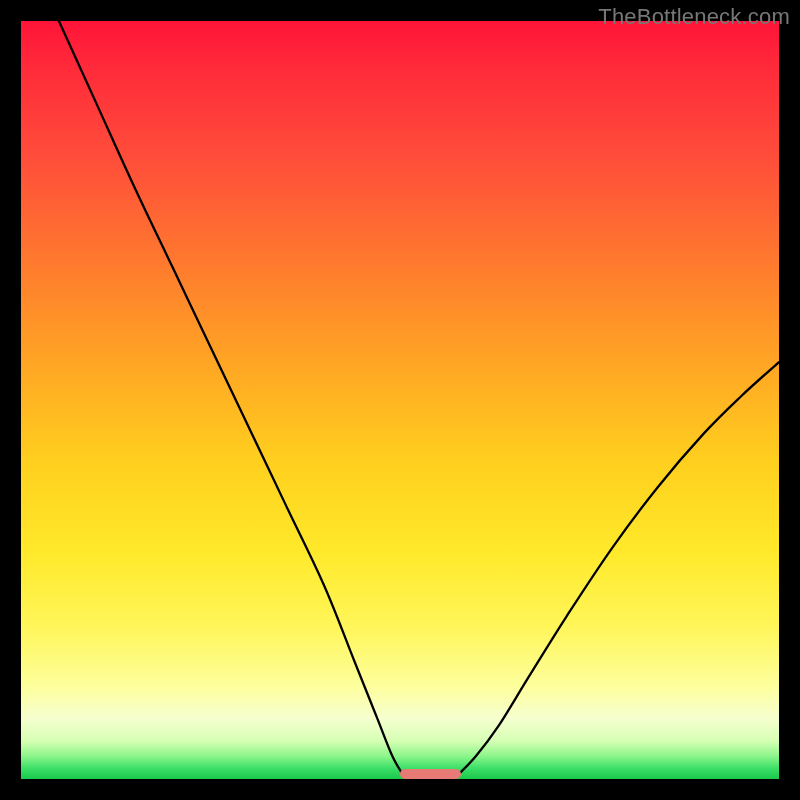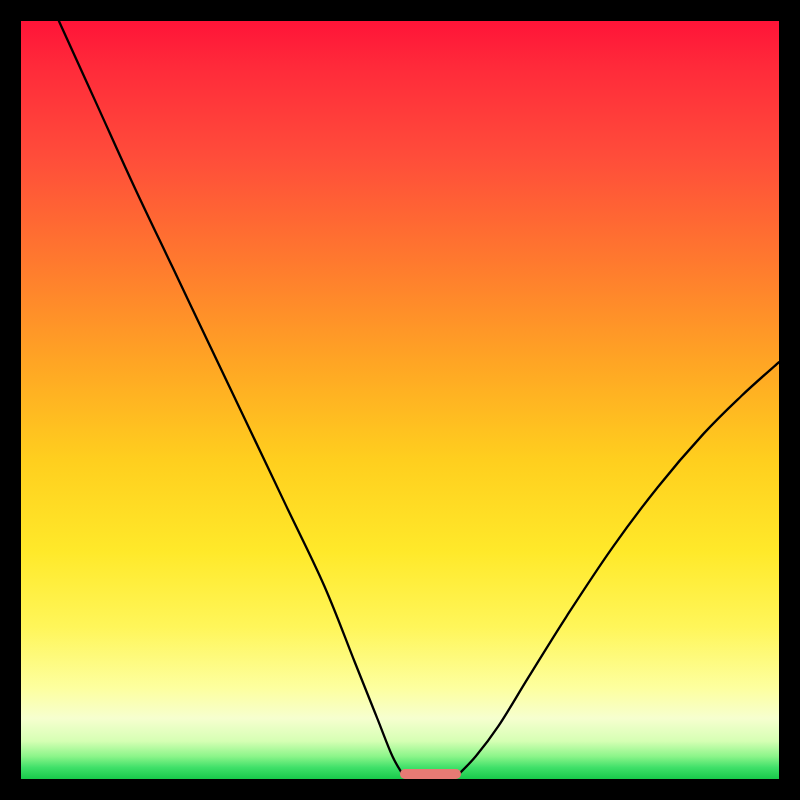--- a/index.html
+++ b/index.html
@@ -75,20 +75,21 @@
     border-radius: 5px;
     background: #e77a74;
     bottom: 0px;
   }
 </style>
 </head>
 <body>
 
 <div class="frame">
 
+  <div class="watermark">TheBottleneck.com</div>
 
   <div class="plot-area">
 
     <div class="gradient-bg"></div>
 
     <svg class="curve" viewBox="0 0 758 758" preserveAspectRatio="none">
       <path d="M 37.9 0 C 44.721999999999994 15.008399999999998, 62.15599999999999 53.3632, 75.8 83.38 C 89.444 113.39679999999998, 100.05600000000001 137.4254, 113.7 166.76 C 127.344 196.09459999999999, 137.956 217.69759999999997, 151.6 246.34999999999997 C 165.244 275.00239999999997, 175.856 297.28760000000005, 189.5 325.94000000000005 C 203.144 354.59240000000005, 213.756 376.8776, 227.4 405.53 C 241.044 434.1824, 251.656 456.4676, 265.3 485.12 C 278.944 513.7724000000001, 290.9204 536.7398000000001, 303.2 564.71 C 315.4796 592.6802, 323.9692 616.633, 333.52 640.51 C 343.07079999999996 664.387, 349.438 680.3050000000001, 356.26 697.36 C 363.082 714.415, 366.6446 724.89056, 371.42 735.26 C 376.1954 745.6294399999999, 380.7434 751.42056, 382.79 754.968"></path>
       <path d="M 435.84999999999997 754.968 C 439.26099999999997 751.42056, 447.2958 744.26504, 454.8 735.26 C 462.30420000000004 726.25496, 467.98920000000004 719.2662, 477.54 704.94 C 487.0908 690.6138000000001, 495.5804 675.4538, 507.86 655.67 C 520.1396 635.8861999999999, 530.7515999999999 618.2248, 545.76 595.03 C 560.7684 571.8352, 574.8672 550.0047999999999, 591.24 526.81 C 607.6128 503.61519999999996, 620.3472 486.636, 636.72 466.17 C 653.0928 445.704, 667.1916 429.4828, 682.2 413.11 C 697.2084000000001 396.73720000000003, 706.456 388.17179999999996, 720.1 375.21 C 733.744 362.2482, 751.178 347.23979999999995, 758 341.09999999999997"></path>
     </svg>
 

